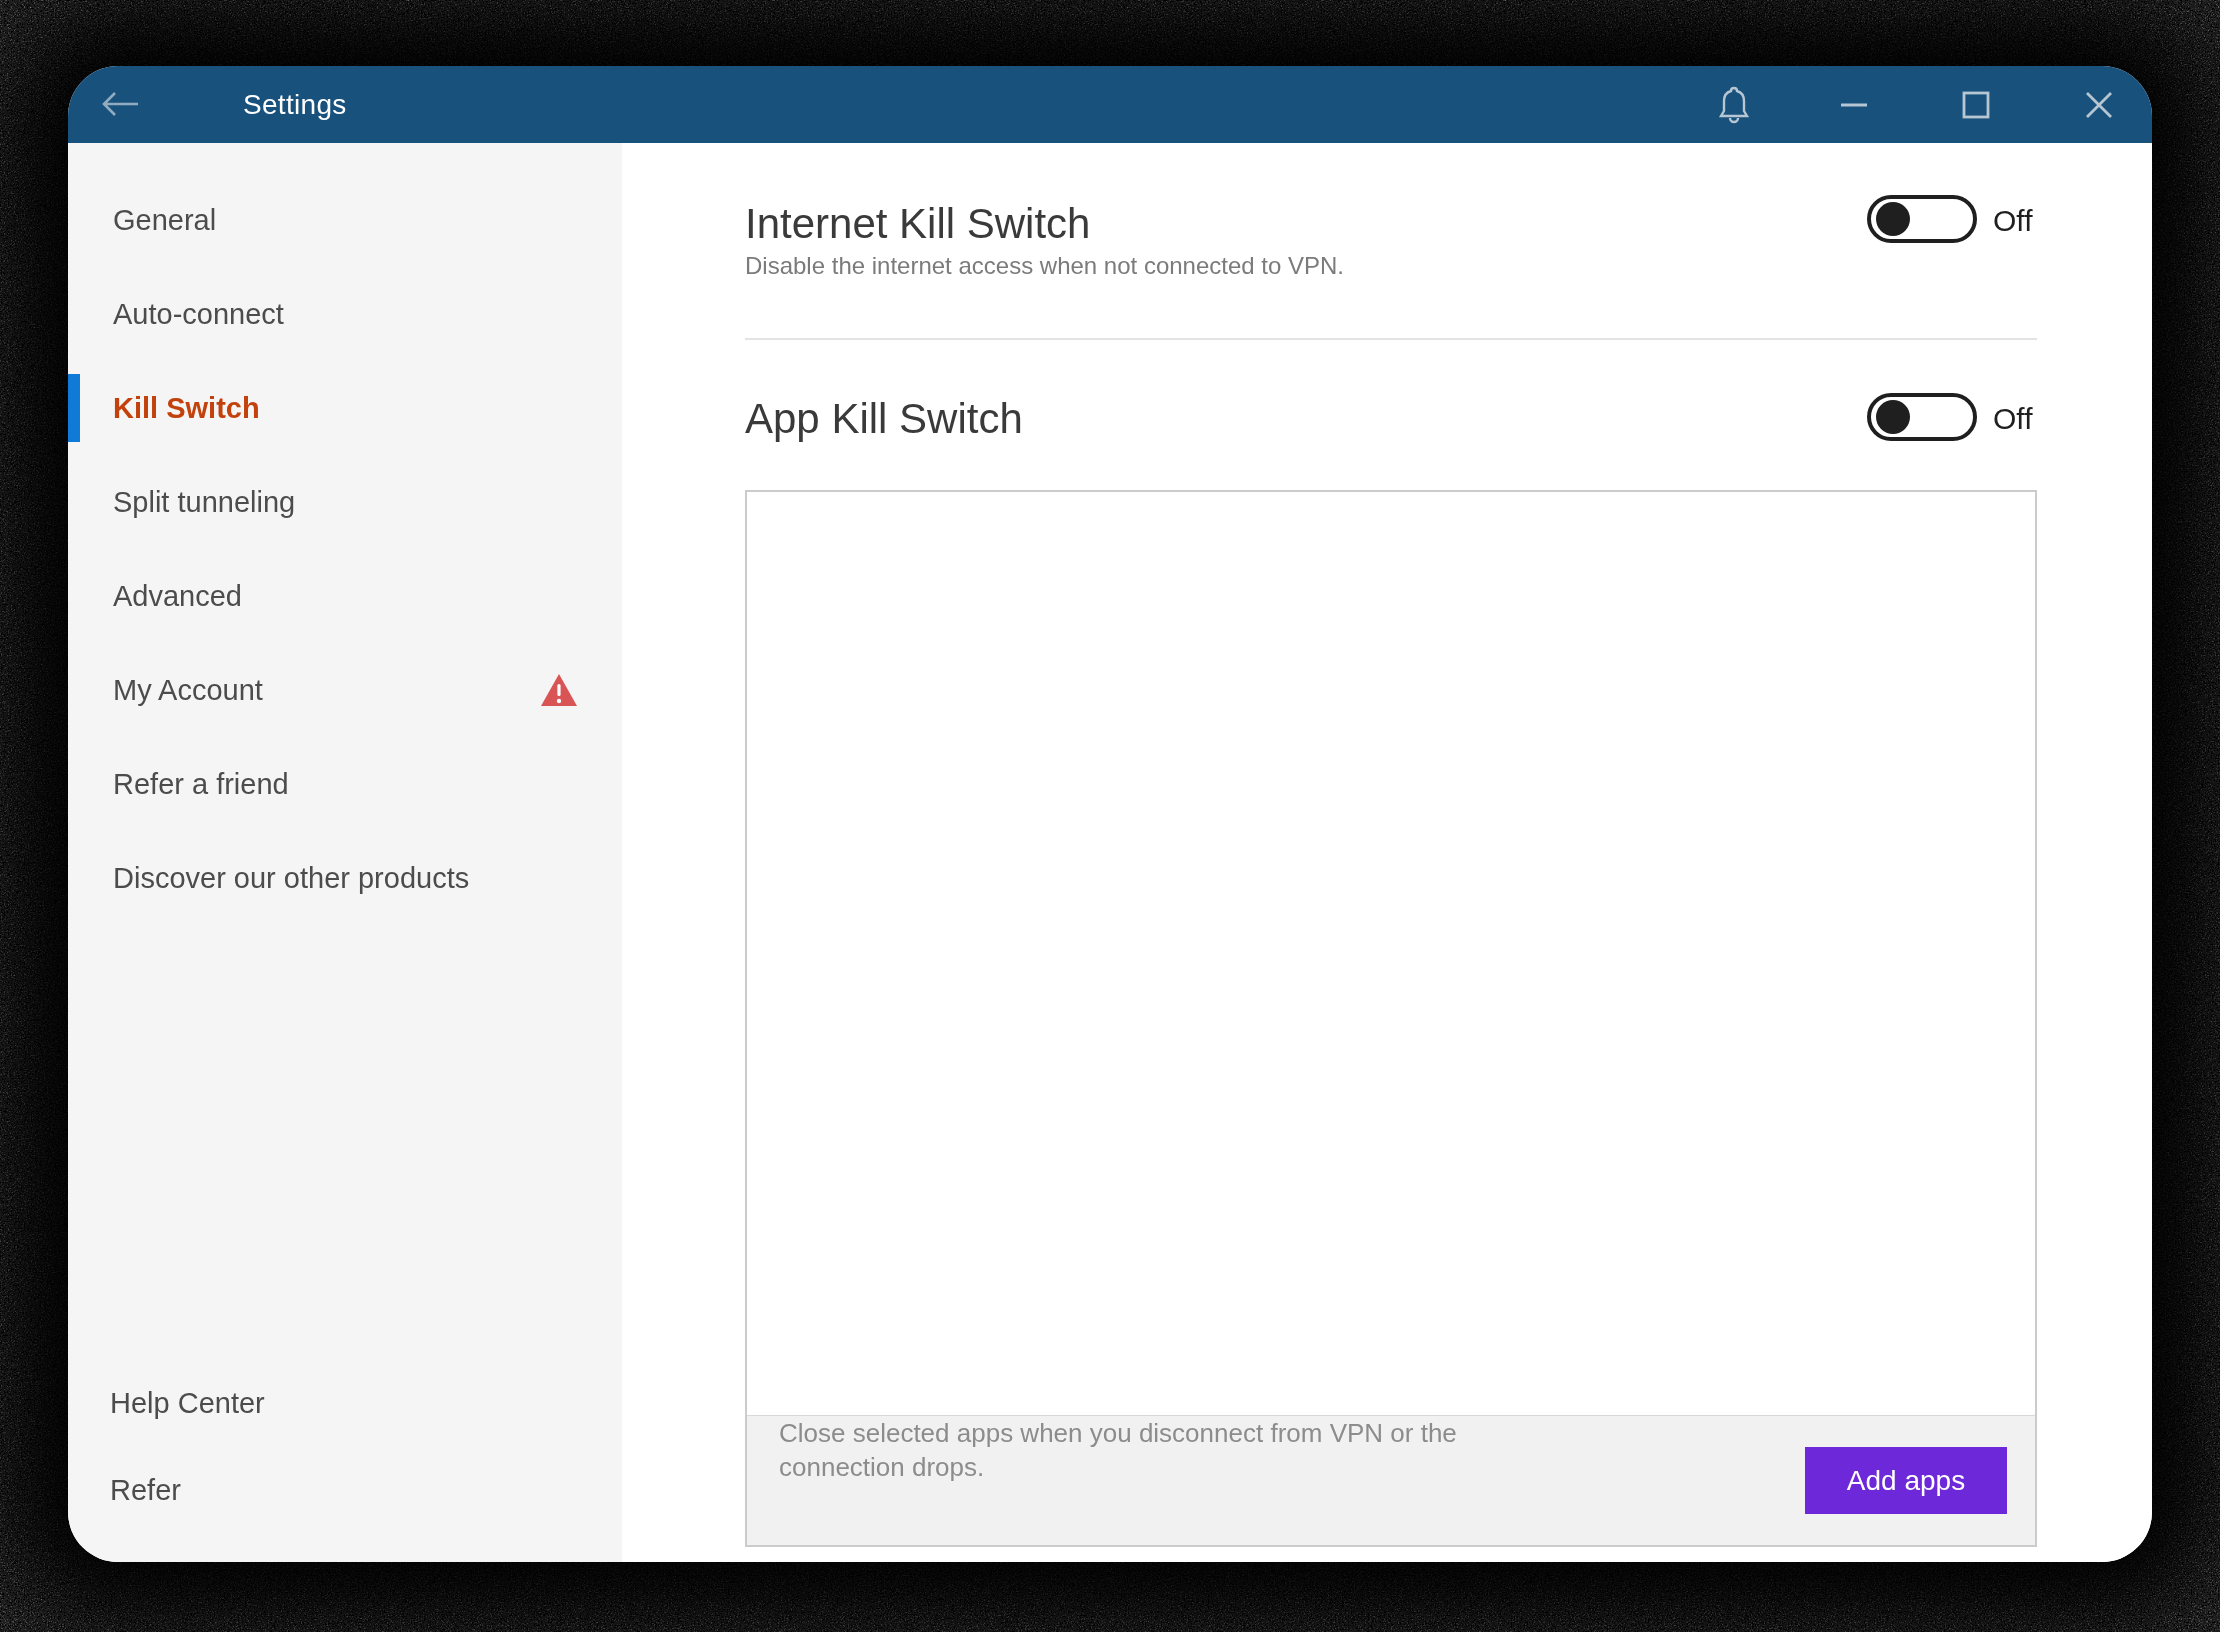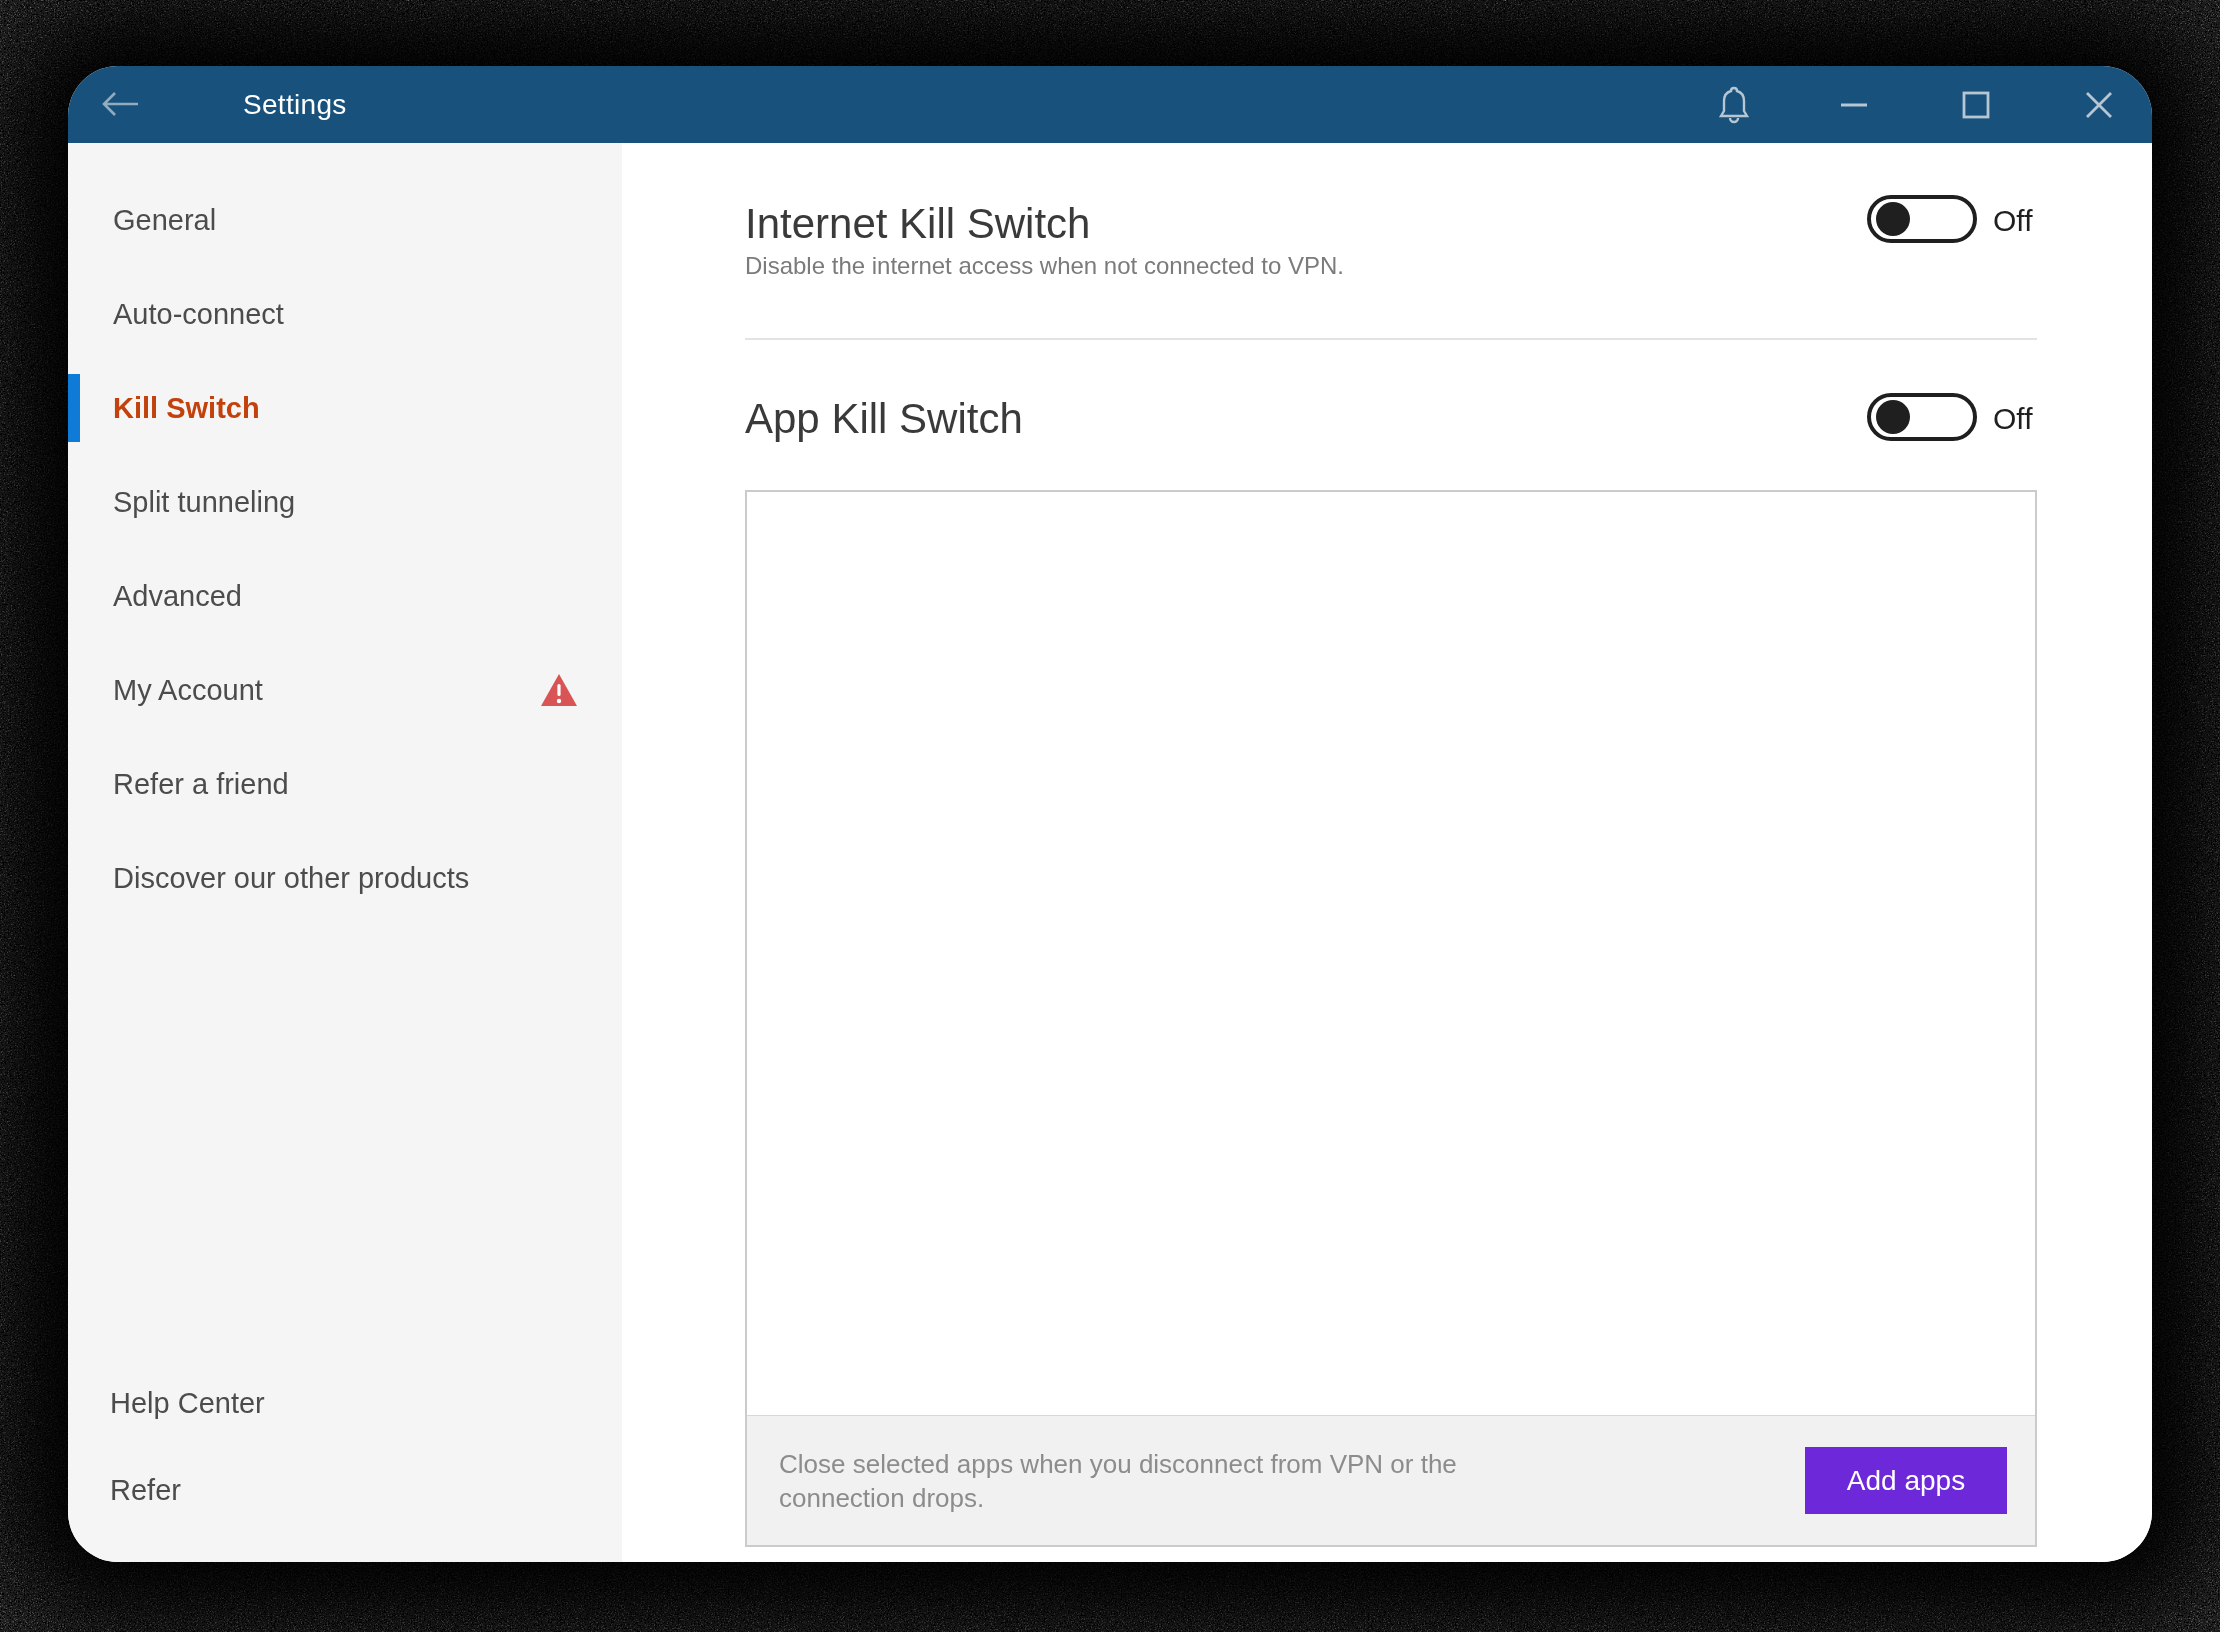--- a/index.html
+++ b/index.html
@@ -46,21 +46,21 @@
     background:#1f1f1f;}
   .tg1{left:1245px;top:52px;}
   .tg2{left:1245px;top:250px;}
   .off-label{position:absolute;font-size:30px;color:#1f1f1f;}
   .off1{left:1371px;top:61px;}
   .off2{left:1371px;top:259px;}
 
   .app-box{position:absolute;left:123px;top:347px;width:1292px;height:1057px;background:#ffffff;
     border:2px solid #cbcbcb;box-sizing:border-box;}
   .app-box-footer{position:absolute;left:0;right:0;bottom:0;height:129px;background:#f1f1f1;
-    border-top:1px solid #d8d8d8;display:flex;align-items:center;}
+    border-top:1px solid #d8d8d8;display:flex;align-items:flex-start;}
   .footer-text{margin-left:32px;max-width:800px;font-size:26px;line-height:34px;color:#8c8c8c;}
   .add-apps-btn{position:absolute;right:28px;top:31px;width:202px;height:67px;background:#6d28d9;
     color:#ffffff;font-size:28px;border:none;display:flex;align-items:center;justify-content:center;
     cursor:pointer;}
   .ic{display:block;}
 </style>
 </head>
 <body>
 
 <div class="stage">

